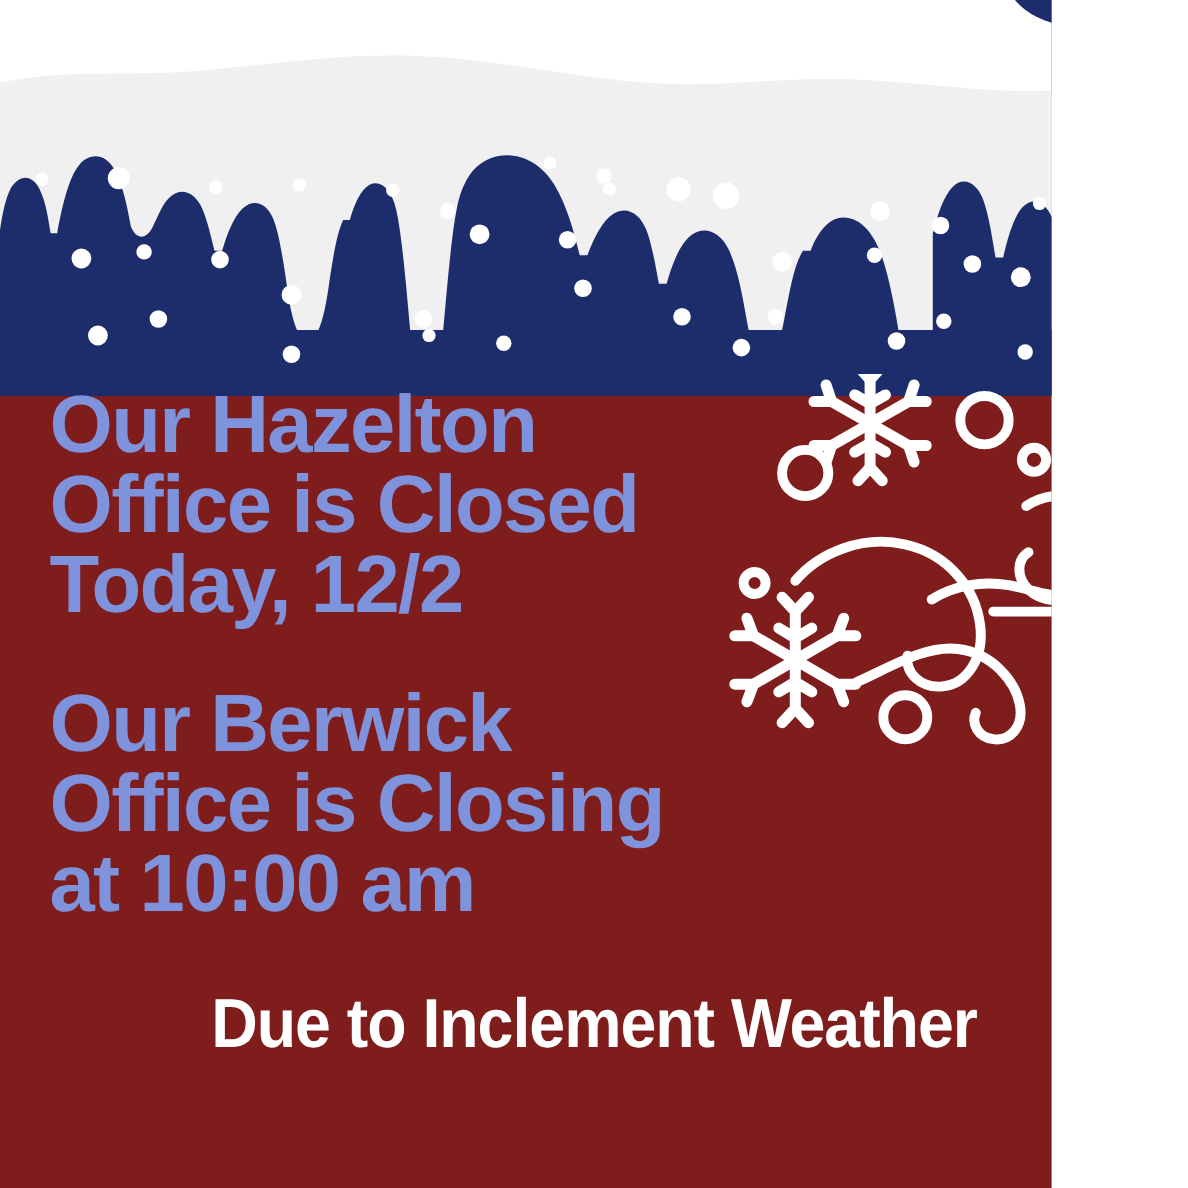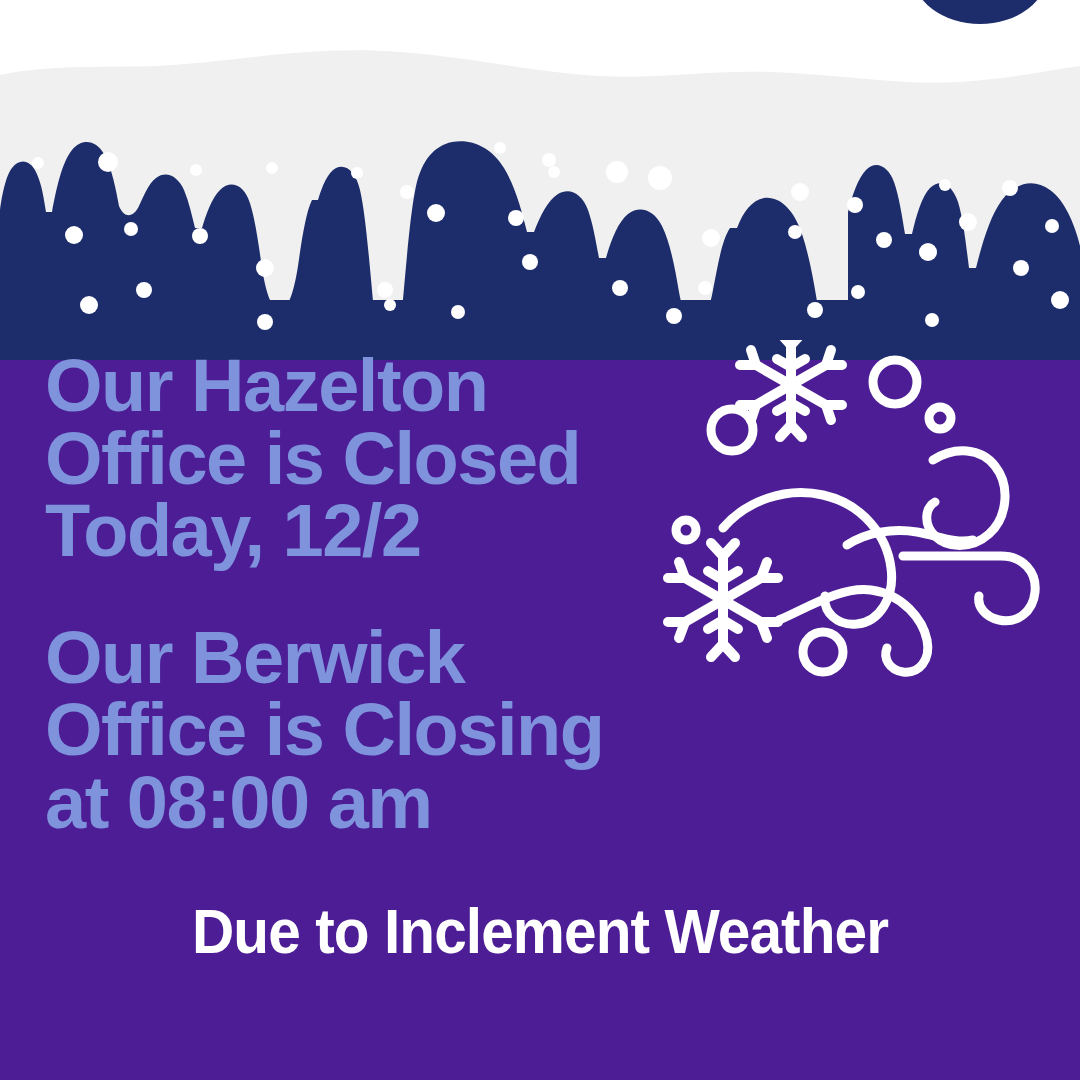--- a/index.html
+++ b/index.html
@@ -3,24 +3,24 @@
 <meta charset="utf-8">
 <title>Office Closing Notice</title>
 <style>
   html, body {
     margin: 0;
     padding: 0;
     background: #ffffff;
   }
   #poster {
     position: relative;
-    width: 1080px;
+    width: 956px;
     height: 1080px;
     overflow: hidden;
-    background: #4c1d95;
+    background: #7f1d1d;
     font-family: "Liberation Sans", sans-serif;
   }
 
   
   .snow-band {
     position: absolute;
     top: 0;
     left: 0;
     width: 1080px;
     height: 360px;
@@ -286,18 +286,18 @@
       </g>
     </svg>
   </div>
 
   <div class="copy">
     <p class="headline first">Our Hazelton
 Office is Closed
 Today, 12/2</p>
     <p class="headline second">Our Berwick
 Office is Closing
-at 08:00 am</p>
+at 10:00 am</p>
   </div>
 
   <div class="footer-line">Due to Inclement Weather</div>
 
 </div>
 
 </body></html>

